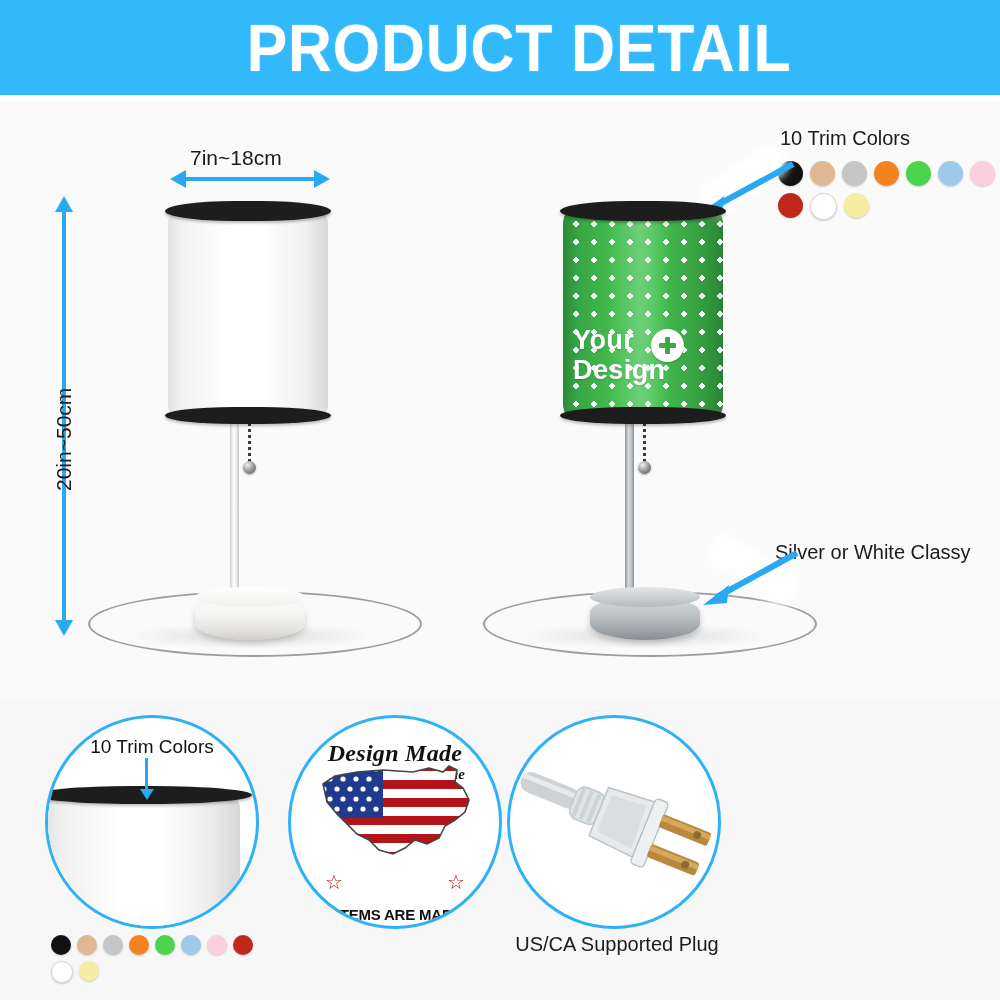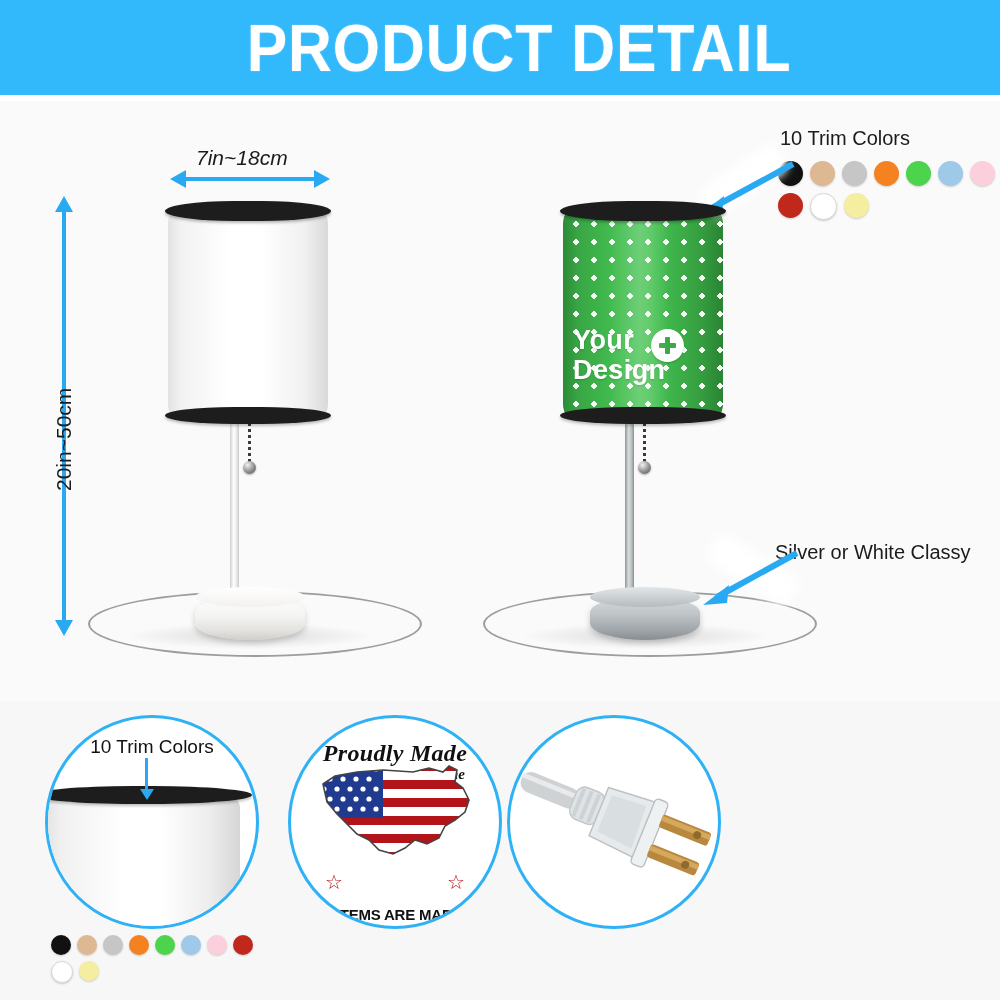--- a/index.html
+++ b/index.html
@@ -299,21 +299,21 @@
     <div class="banner-title">PRODUCT DETAIL</div>
   </div>
   <div class="banner-underline"></div>
 
   <div class="stage">
 
     <div class="dim-v" style="left:62px;top:110px;height:410px;"></div>
     <div class="dim-label-v" style="left:52px;top:390px;">20in~50cm</div>
 
     <div class="dim-h" style="left:185px;top:76px;width:130px;"></div>
-    <div class="dim-label-h" style="left:196px;top:45px;font-style:italic;">7in~18cm</div>
+    <div class="dim-label-h" style="left:190px;top:45px;">7in~18cm</div>
 
     <div class="lamp" style="left:160px;top:100px;width:180px;height:440px;">
 
       <div class="shade" style="left:8px;top:8px;">
         <div class="shade-body shade-white"></div>
         <div class="shade-gloss"></div>
       </div>
       <div class="trim-top" style="left:5px;top:0px;"></div>
       <div class="trim-bot" style="left:5px;top:206px;"></div>
 
@@ -403,21 +403,21 @@
       <div class="swatch" style="background:#fbd0dc;"></div>
       <div class="swatch" style="background:#c0281c;"></div>
       <div class="swatch white-sw" style="background:#ffffff;"></div>
       <div class="swatch" style="background:#f5eda0;"></div>
     </div>
   </div>
 
   <div class="feature" style="left:288px;top:715px;width:215px;height:280px;">
     <div class="circle" style="left:0;top:0;width:208px;height:208px;">
       <div class="usa-wrap">
-        <div class="usa-title">Proudly Made</div>
+        <div class="usa-title">Design Made</div>
         <div class="usa-inthe">in the</div>
 
         <svg class="usa-map" viewBox="0 0 162 102" preserveAspectRatio="none">
           <defs>
             <clipPath id="usmap">
               <path d="M6,22 L18,14 L40,10 L66,8 L96,10 L112,6 L126,10 L132,4 L140,8 L138,20
                        L146,26 L152,38 L148,50 L138,58 L128,64 L122,76 L110,82 L98,78 L88,86
                        L76,92 L62,88 L52,78 L40,72 L30,62 L20,52 L10,40 Z"></path>
             </clipPath>
           </defs>
@@ -488,16 +488,17 @@
 
           <rect x="147" y="78" width="52" height="14" rx="3" fill="#b9883f"></rect>
           <rect x="147" y="80" width="52" height="5" fill="#d6a85c"></rect>
           <circle cx="186" cy="85" r="4" fill="#8e6a2f"></circle>
           <rect x="147" y="110" width="52" height="14" rx="3" fill="#b9883f"></rect>
           <rect x="147" y="112" width="52" height="5" fill="#d6a85c"></rect>
           <circle cx="186" cy="117" r="4" fill="#8e6a2f"></circle>
         </g>
       </svg>
     </div>
+    <div class="feature-caption" style="top:218px;left:-15px;width:250px;">US/CA Supported Plug</div>
   </div>
 
 
 </div>
 
 </body></html>

